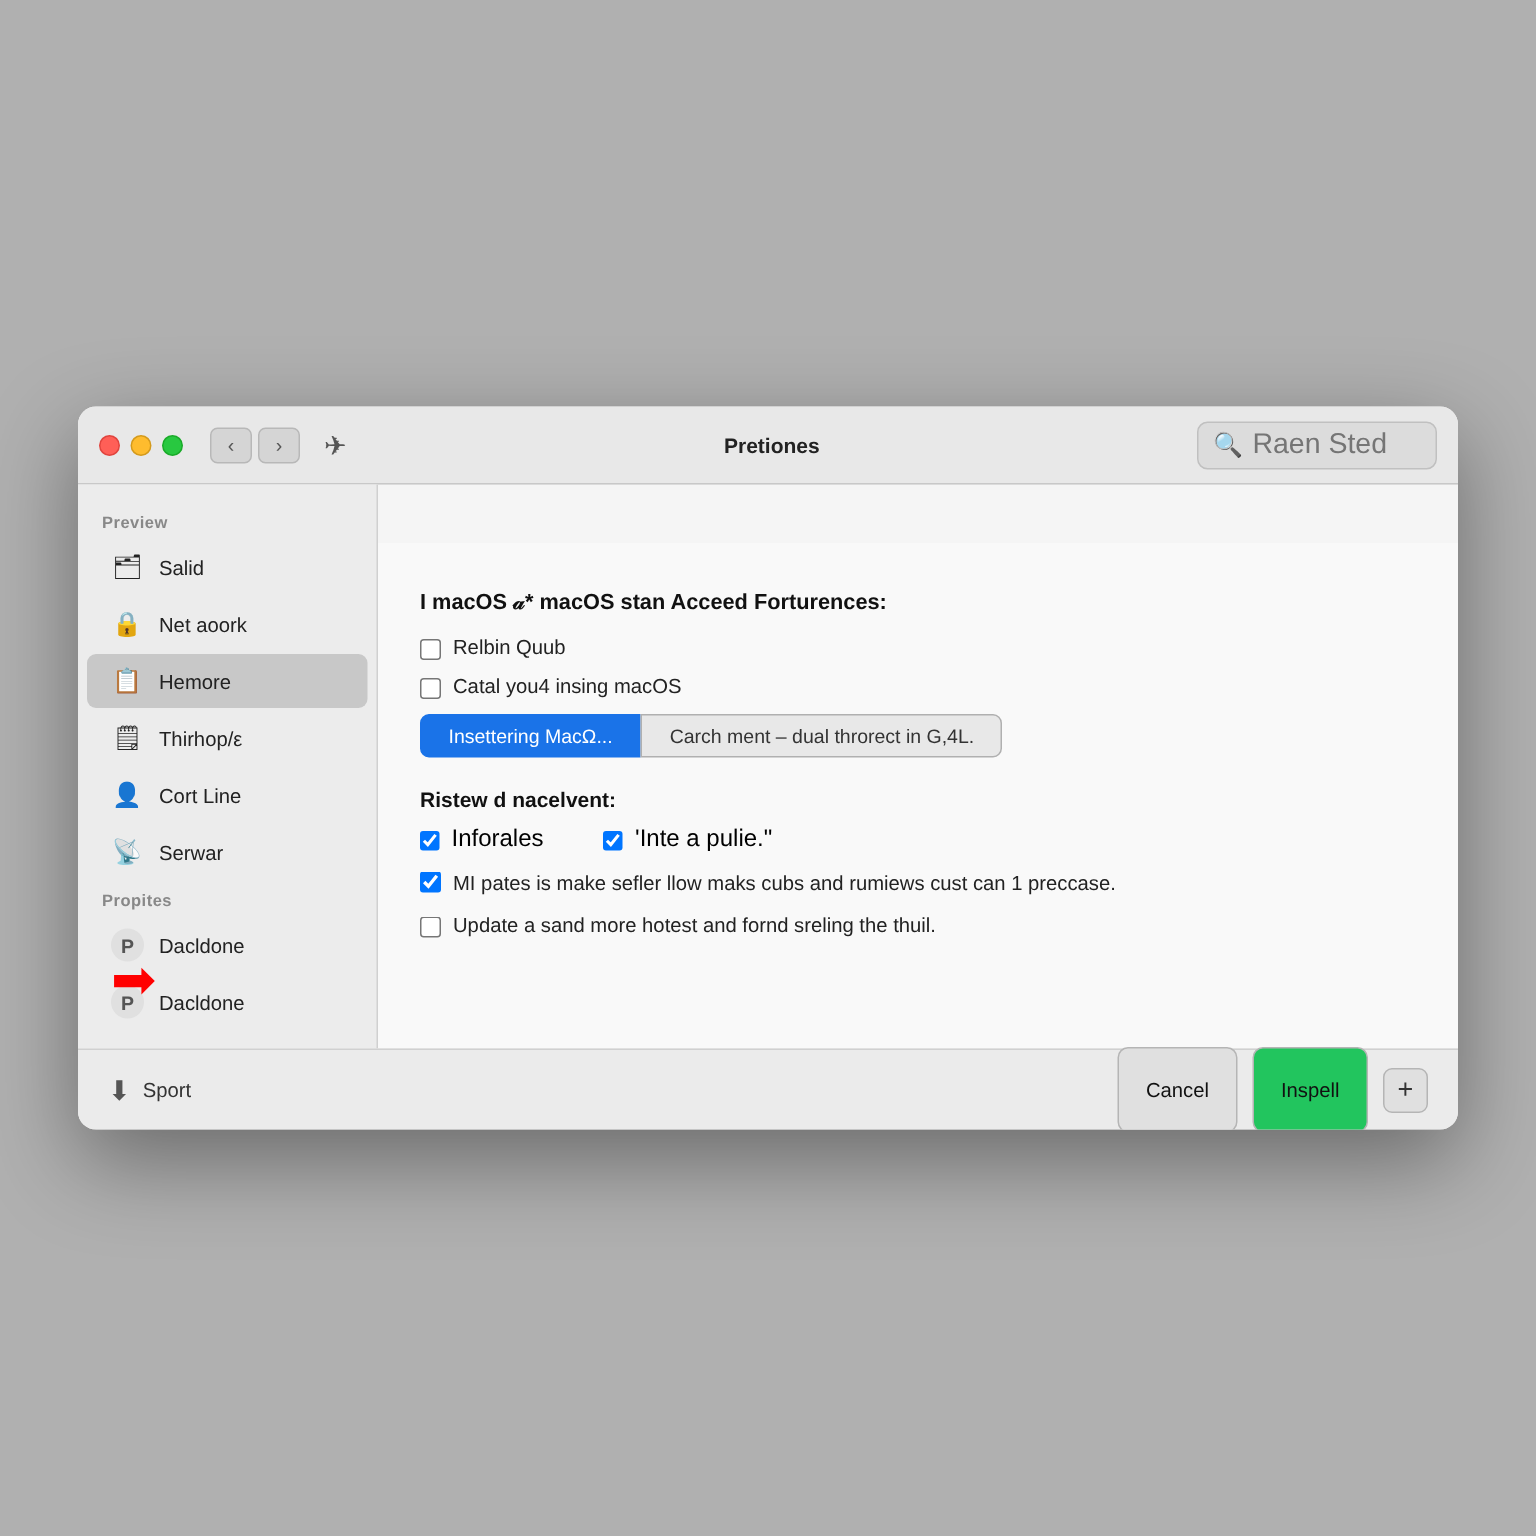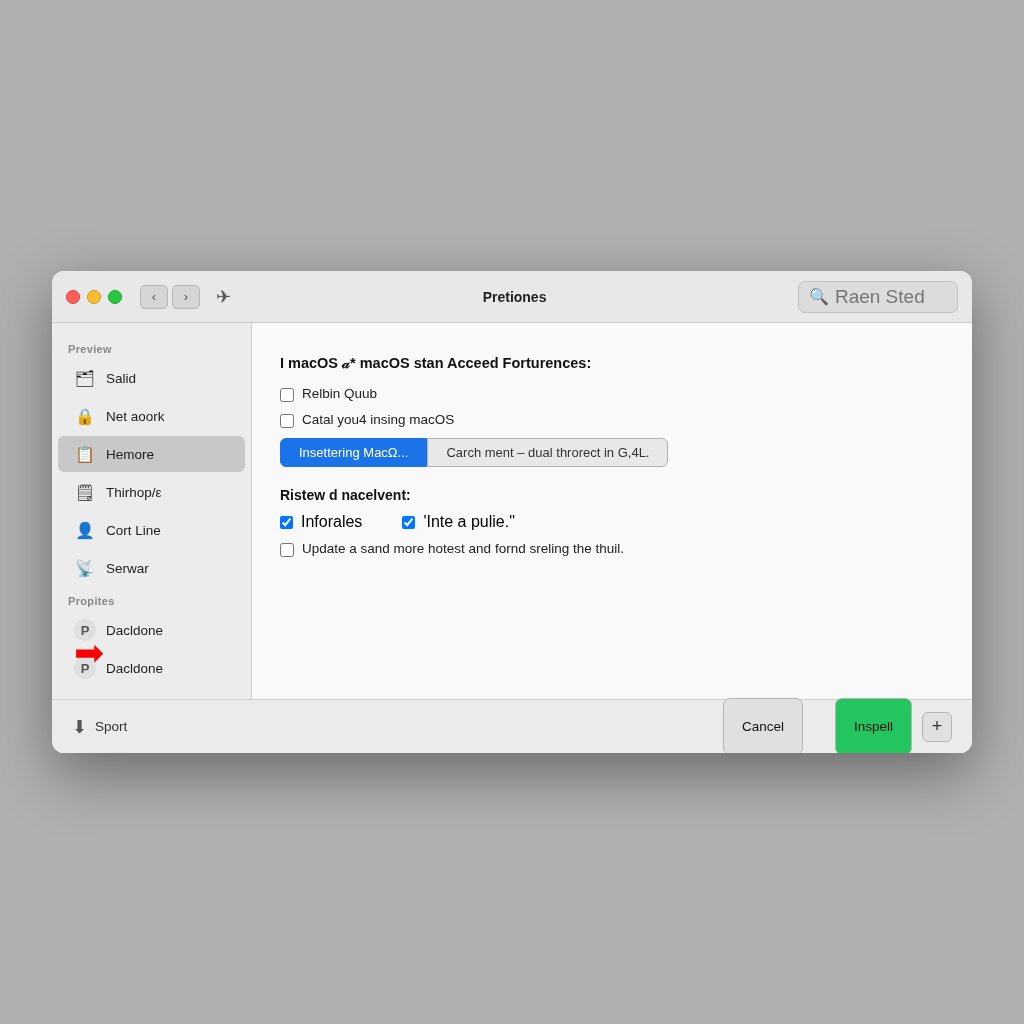--- a/index.html
+++ b/index.html
@@ -134,20 +134,21 @@
       display: flex; align-items: center; justify-content: center;
       font-size: 16px;
       flex-shrink: 0;
     }
     
     .content {
       flex: 1;
       background: #f9f9f9;
       padding: 32px 28px;
       overflow-y: auto;
+      margin-top: 39px;
     }
     .content-heading {
       font-size: 14.5px;
       font-weight: 700;
       color: #111;
       margin-bottom: 14px;
     }
     .checkbox-row {
       display: flex;
       align-items: flex-start;
@@ -233,21 +234,20 @@
       align-items: center;
     }
     .footer-btn {
       padding: 20px 18px;
       font-size: 13.5px;
       border: 1px solid #b5b5b5;
       border-radius: 7px;
       background: #e0e0e0;
       cursor: pointer;
       color: #111;
-      margin-left: 22px;
     }
     .footer-btn.primary {
       background: #22c55e;
     }
     .plus-btn {
       width: 30px;
       height: 30px;
       border: 1px solid #b5b5b5;
       border-radius: 6px;
       background: #e0e0e0;
@@ -365,20 +365,24 @@
             <input type="checkbox" checked="" style="">
             <span>Inforales</span>
           </div>
           <div class="check-text-wrap">
             <input type="checkbox" checked="" style="">
             <span>'Inte a pulie."</span>
           </div>
         </div>
 
 
+        <div class="checkbox-row">
+          <input type="checkbox" checked="" style="">
+          <span class="multiline-label">MI pates is make sefler llow maks cubs and rumiews cust can 1 preccase.</span>
+        </div>
 
         <div class="checkbox-row">
           <input type="checkbox" style="">
           <span>Update a sand more hotest and fornd sreling the thuil.</span>
         </div>
       </div>
     </div>
 
     <div class="footer">
       <div class="footer-left">

